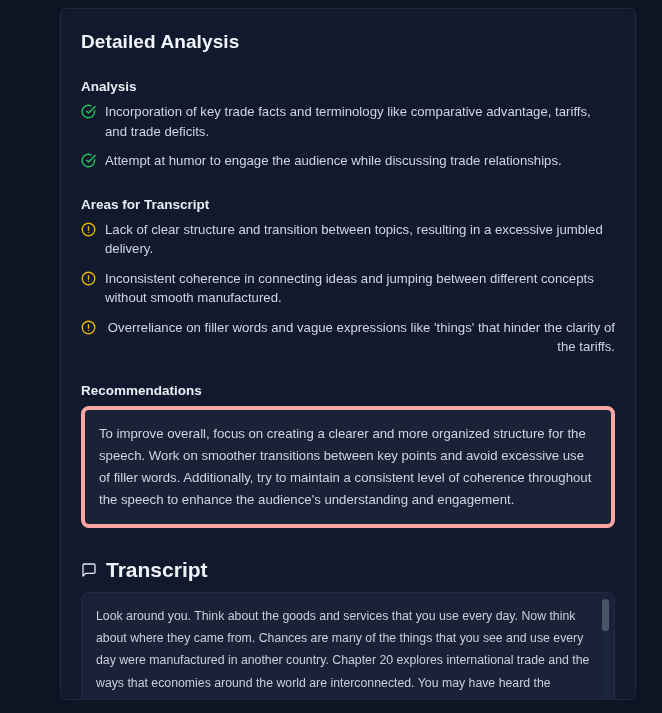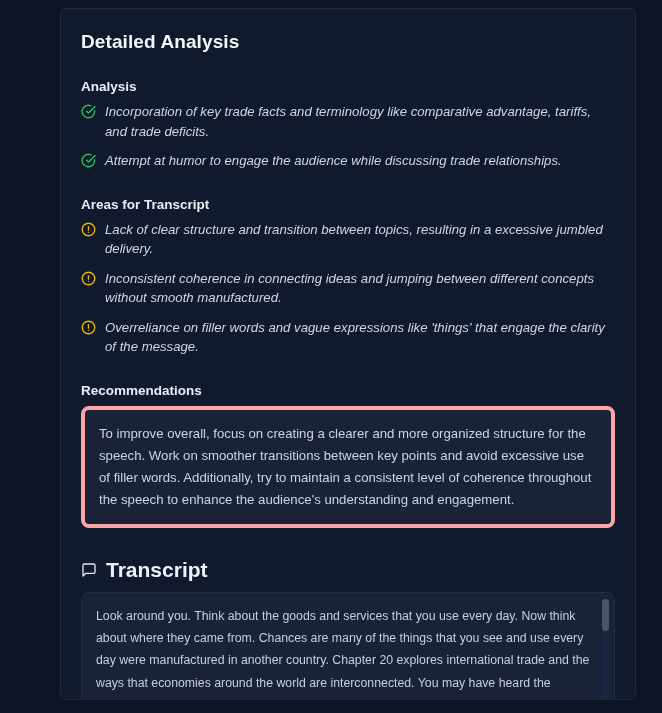--- a/index.html
+++ b/index.html
@@ -40,28 +40,27 @@
     margin: 26px 0 8px 0;
   }
   .section-heading.rec { }
   ul.items { list-style: none; margin: 0; padding: 0; }
   li.item {
     display: flex;
     align-items: flex-start;
     gap: 9px;
     margin-bottom: 10px;
   }
-  li.item:last-child { margin-bottom: 0; }
+  li.item:last-child { margin-bottom: 0; text-align: right; }
   .ico { flex: 0 0 auto; margin-top: 2px; width: 15px; height: 15px; display:block; }
   .item-text {
     font-size: 13.2px;
     line-height: 19.5px;
     color: #ced6e3;
     max-width: 520px;
-    font-style: italic;
   }
   .panel {
     background: #192236;
     border: 4px solid #fca5a5;
     border-radius: 8px;
     padding: 13px 14px;
     margin-top: 2px;
   }
   .panel-text {
     font-size: 13.2px;
@@ -153,21 +152,21 @@
           <line x1="12" y1="16.5" x2="12.01" y2="16.5"></line>
         </svg>
         <span class="item-text">Inconsistent coherence in connecting ideas and jumping between different concepts without smooth manufactured.</span>
       </li>
       <li class="item">
         <svg class="ico" viewBox="0 0 24 24" fill="none" stroke="#eab308" stroke-width="2.2" stroke-linecap="round" stroke-linejoin="round">
           <circle cx="12" cy="12" r="10"></circle>
           <line x1="12" y1="7.5" x2="12" y2="13"></line>
           <line x1="12" y1="16.5" x2="12.01" y2="16.5"></line>
         </svg>
-        <span class="item-text">Overreliance on filler words and vague expressions like 'things' that engage the clarity of the message.</span>
+        <span class="item-text">Overreliance on filler words and vague expressions like 'things' that hinder the clarity of the tariffs.</span>
       </li>
     </ul>
 
     <h2 class="section-heading rec">Recommendations</h2>
     <div class="panel">
       <p class="panel-text">To improve overall, focus on creating a clearer and more organized structure for the speech. Work on smoother transitions between key points and avoid excessive use of filler words. Additionally, try to maintain a consistent level of coherence throughout the speech to enhance the audience's understanding and engagement.</p>
     </div>
 
     <div class="transcript-head">
       <svg width="16" height="16" viewBox="0 0 24 24" fill="none" stroke="#e3e9f2" stroke-width="2" stroke-linecap="round" stroke-linejoin="round">

